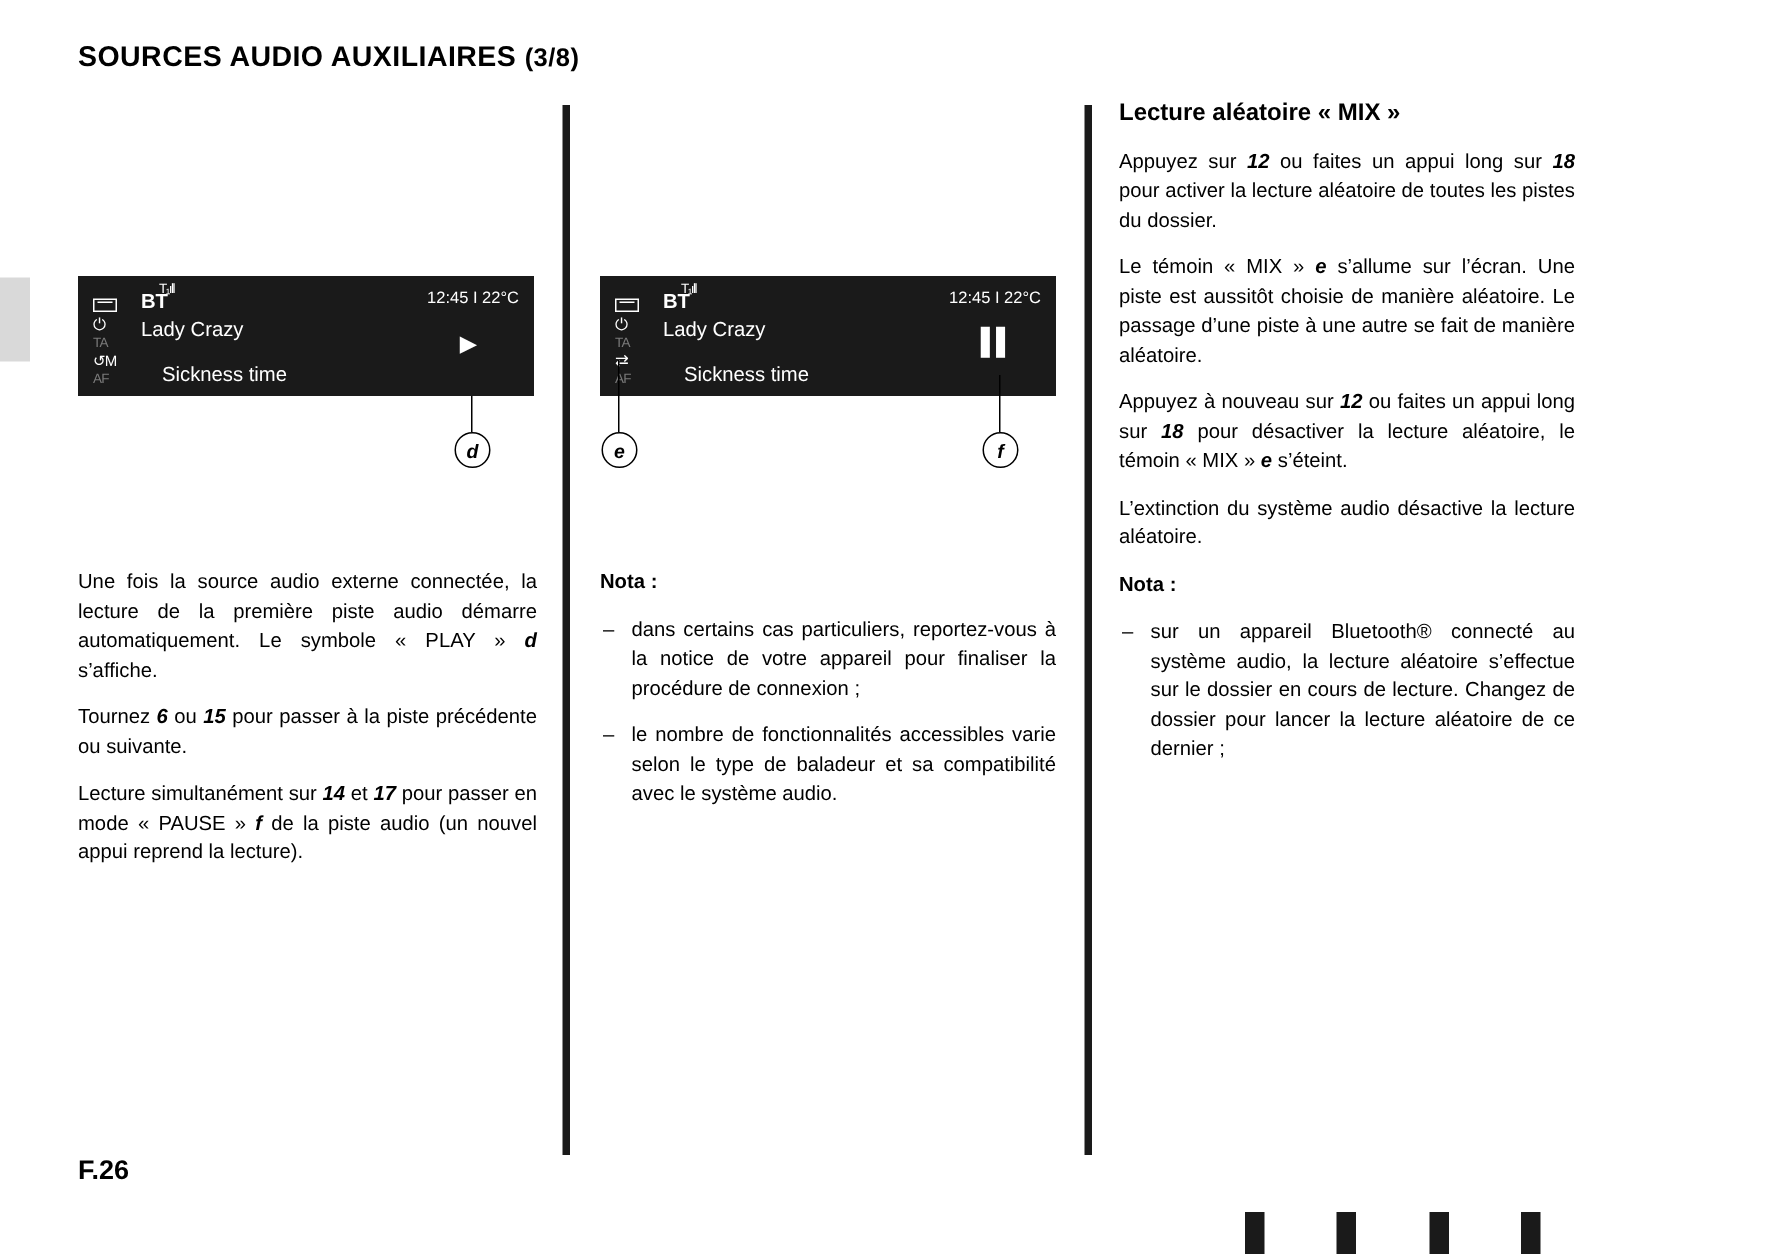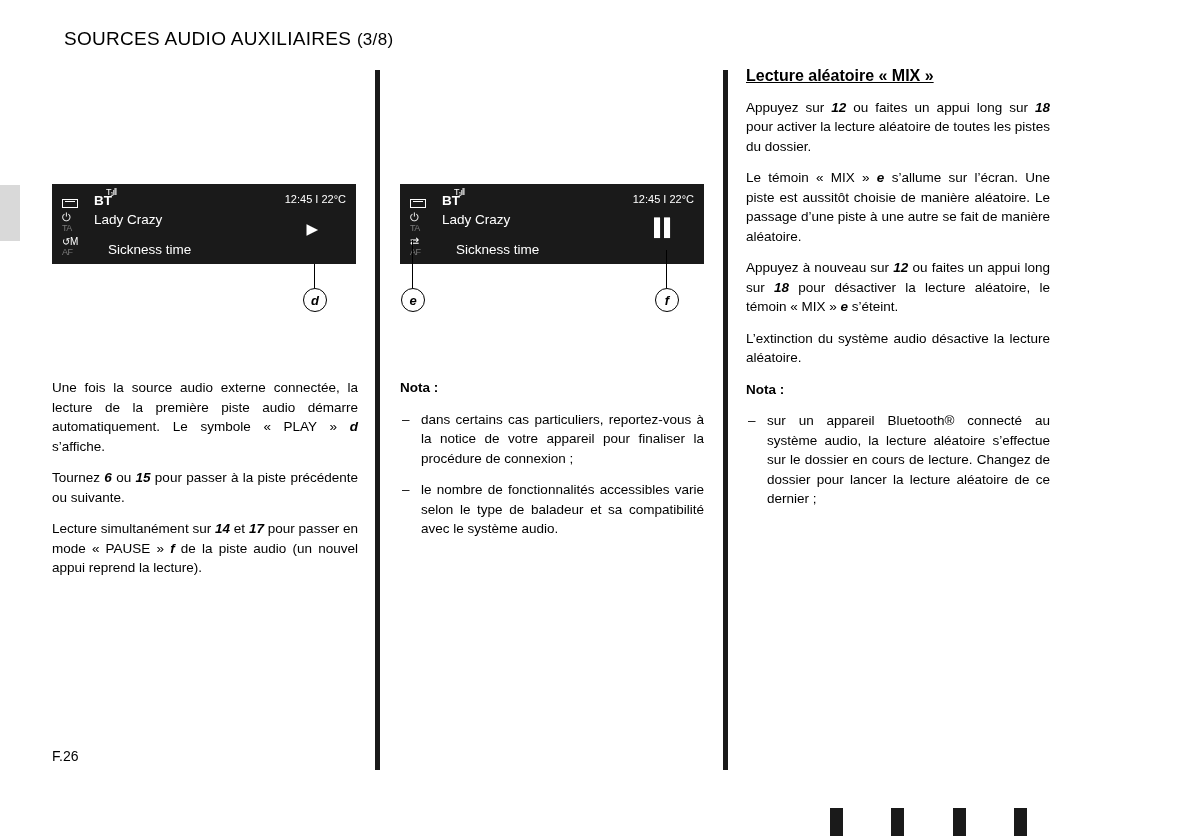--- a/index.html
+++ b/index.html
@@ -15,24 +15,24 @@
     color: #000000;
     overflow: hidden;
   }
   .page {
     position: absolute;
     inset: 0;
   }
   
   .page-title {
     position: absolute;
-    left: 64px;
+    left: 52px;
     top: 28px;
     font-size: 19px;
-    font-weight: normal;
+    font-weight: bold;
     letter-spacing: 0.3px;
   }
   .page-title .num {
     font-size: 17px;
   }
   
   .edge-tab {
     position: absolute;
     left: 0;
     top: 185px;
@@ -174,21 +174,20 @@
   .col.c1 { left: 52px;  top: 378px; width: 306px; }
   .col.c2 { left: 400px; top: 378px; width: 304px; }
   .col.c3 { left: 746px; top: 66px;  width: 304px; }
 
   .col p { margin: 0 0 12px 0; }
   .h-sub {
     font-size: 16px;
     font-weight: bold;
     margin: 0 0 11px 0;
     text-align: left;
-    text-decoration: underline;
   }
   .nota {
     font-weight: bold;
     margin: 0 0 11px 0;
     text-align: left;
   }
   .bullets { margin: 0; padding: 0; list-style: none; }
   .bullets li {
     position: relative;
     padding-left: 21px;
@@ -200,22 +199,23 @@
     position: absolute;
     left: 2px;
     top: 0;
   }
   b.ital { font-style: italic; }
 
   
   .folio {
     position: absolute;
     left: 52px;
-    top: 748px;
-    font-size: 14px;
+    top: 770px;
+    font-size: 18px;
+    font-weight: bold;
   }
   .marks {
     position: absolute;
     top: 808px;
     height: 28px;
   }
   .mark {
     position: absolute;
     width: 13px;
     height: 28px;

